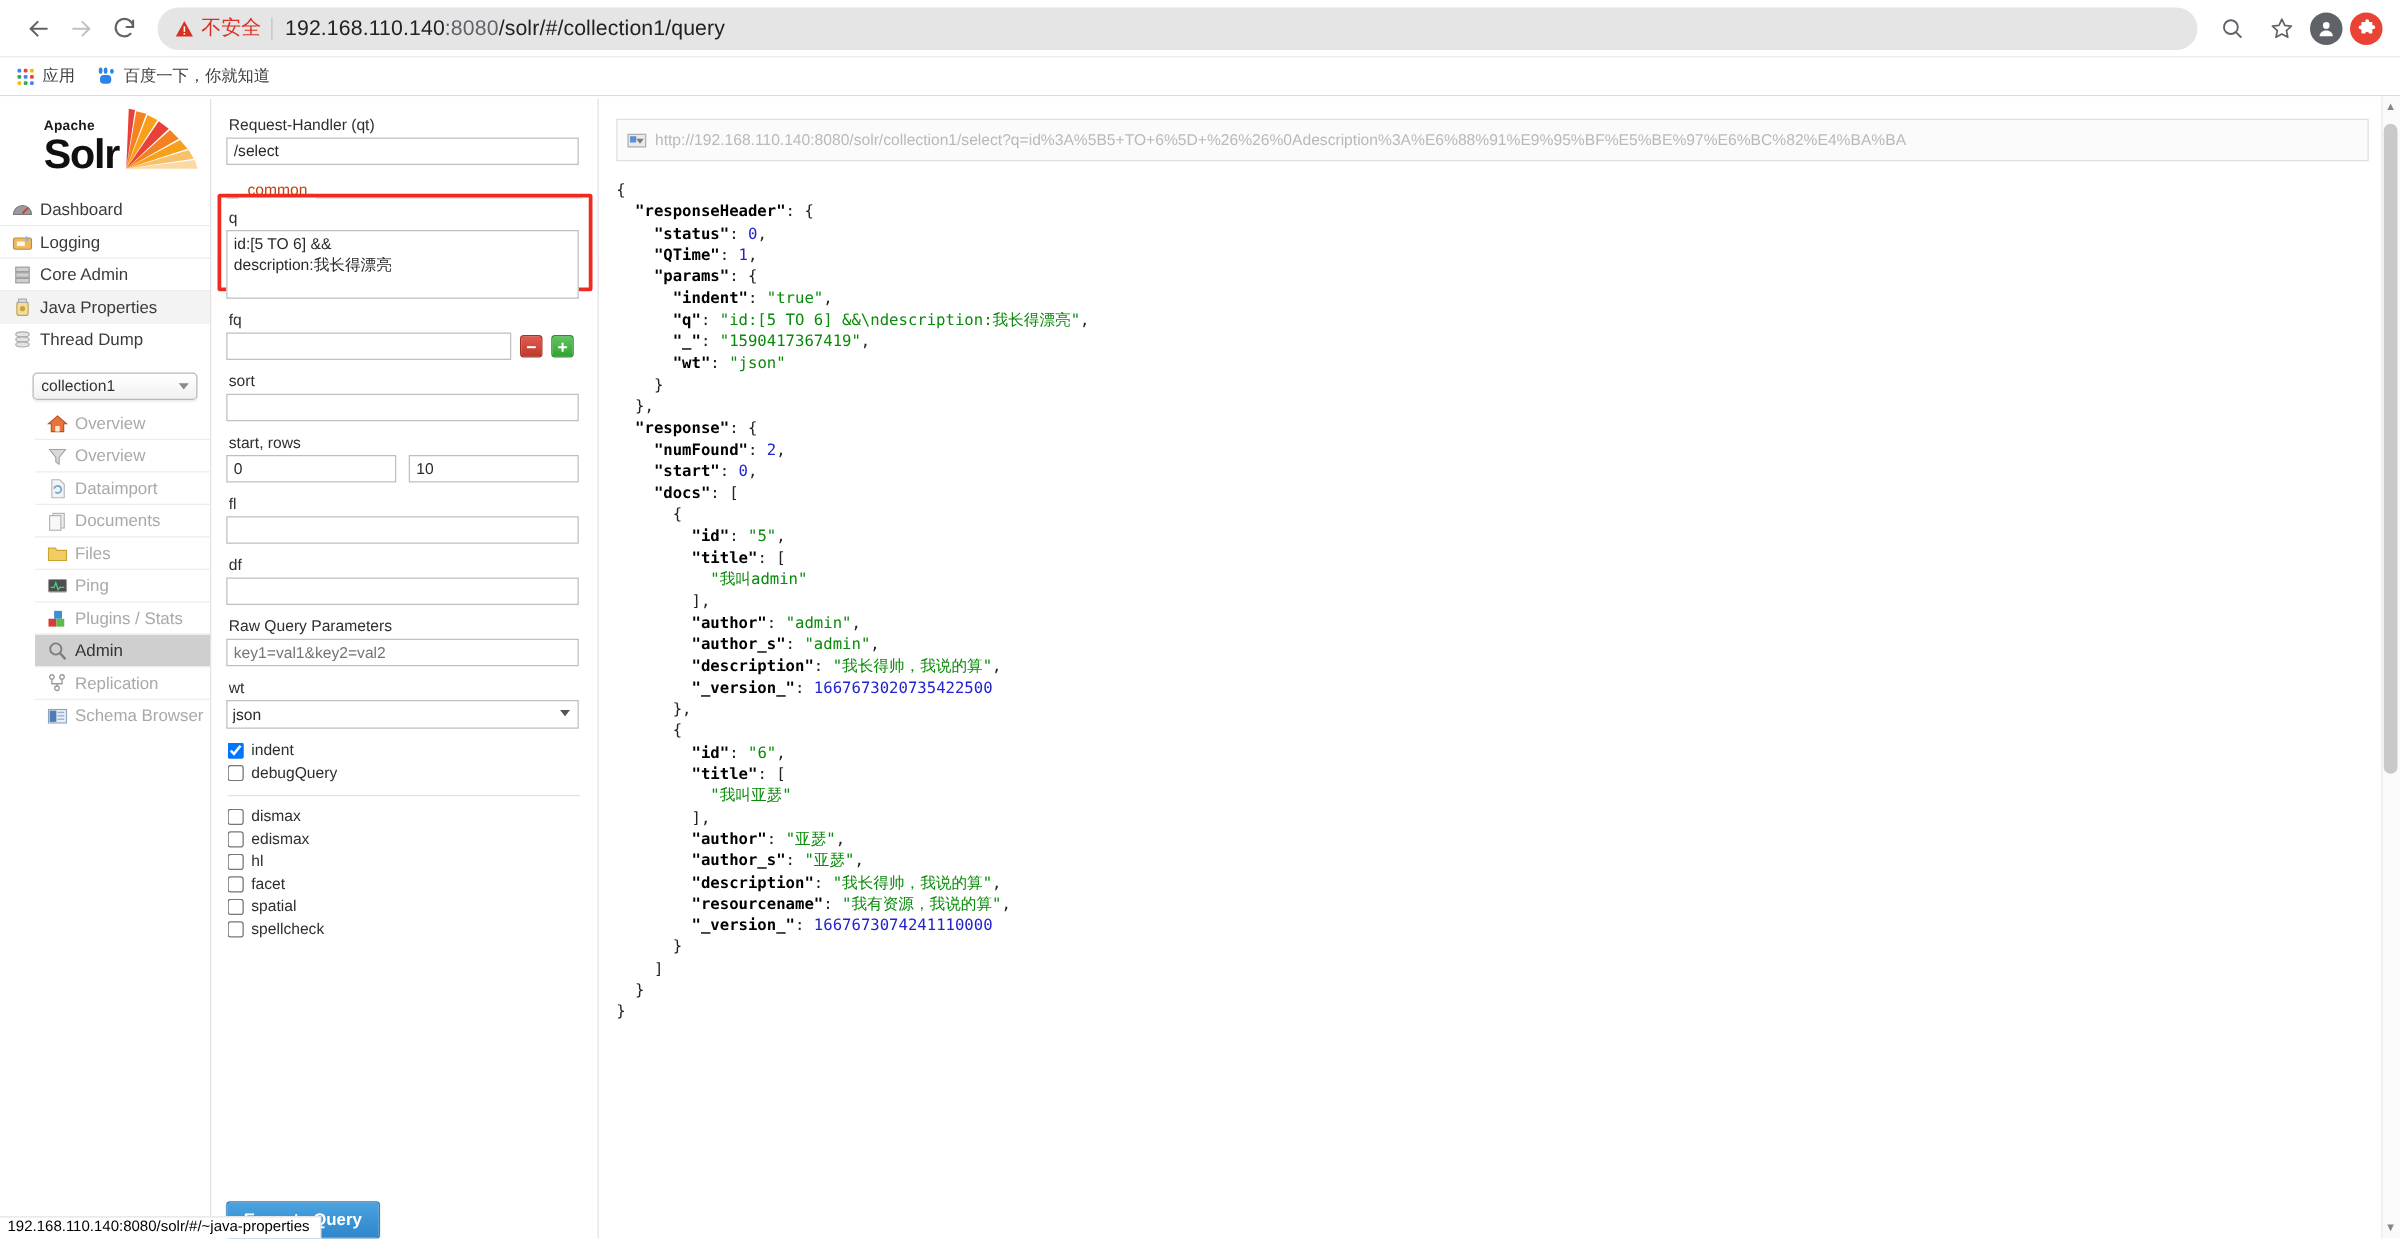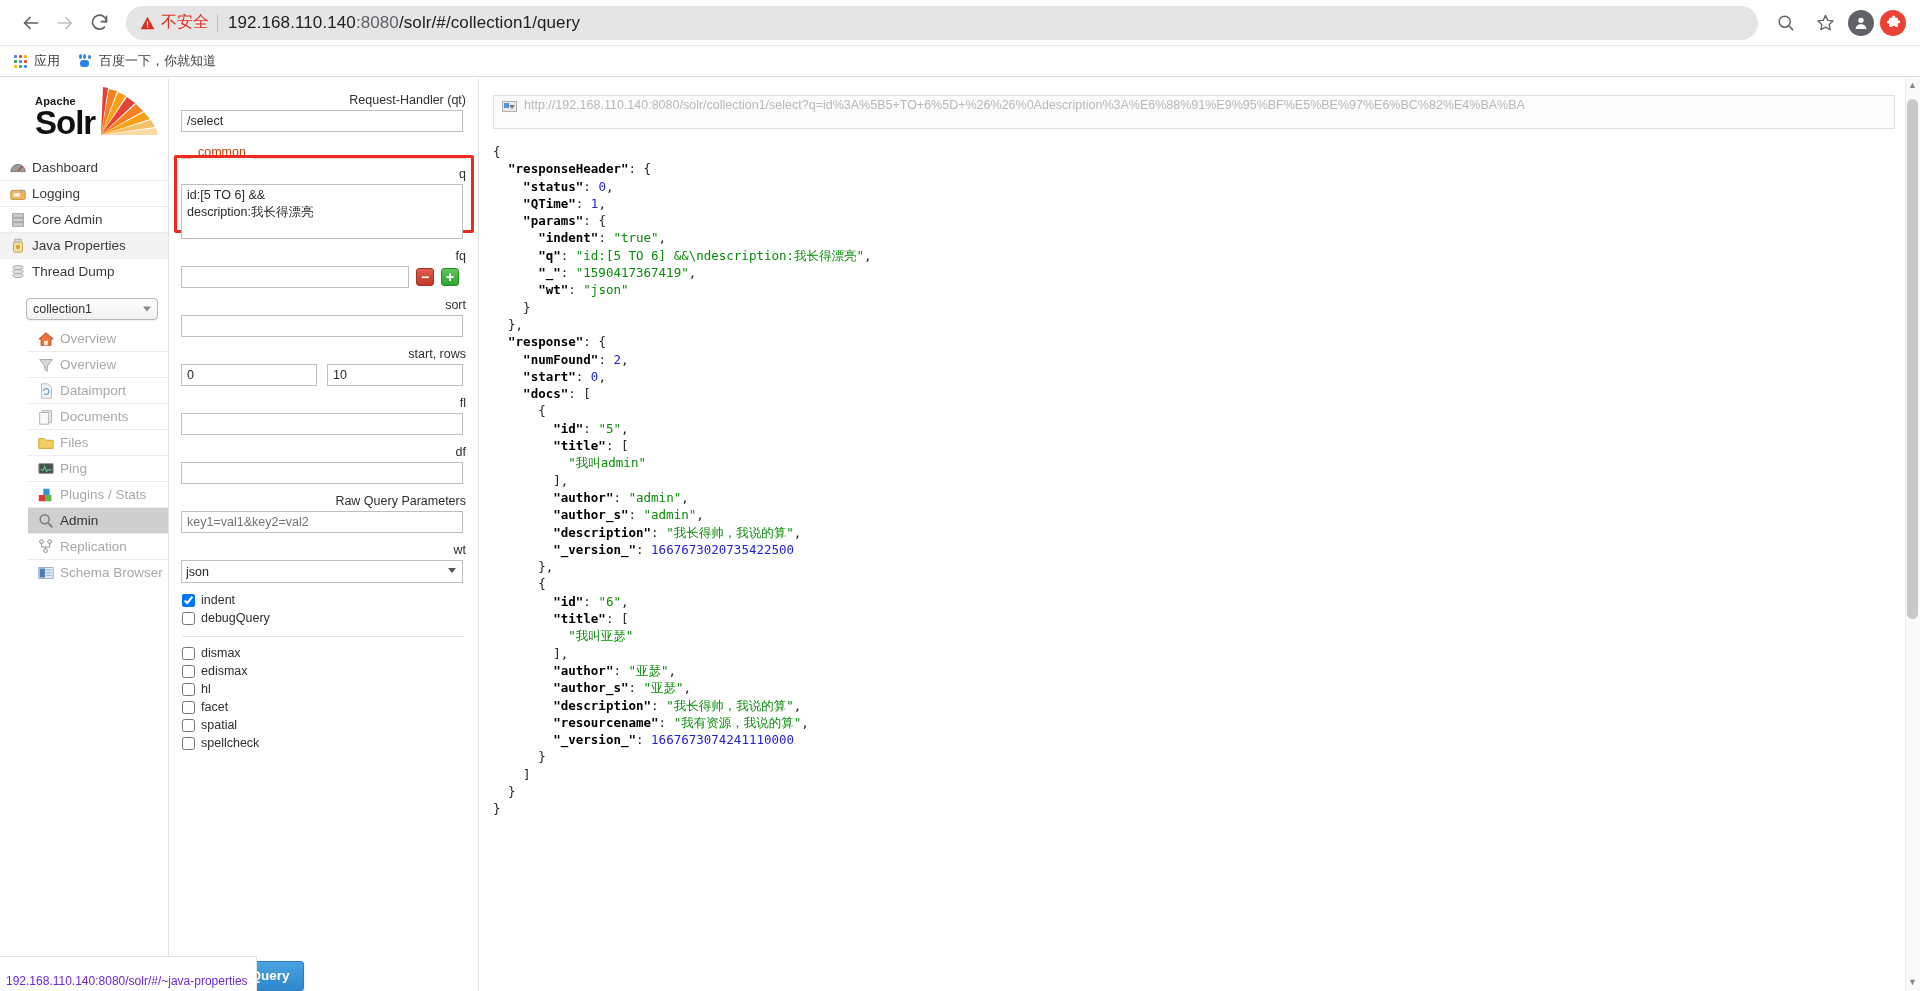--- a/index.html
+++ b/index.html
@@ -125,21 +125,21 @@
     border-left:1px solid #e2e2e2;
     margin:2px 0 0 0;
     min-width:0;
   }
   #query-form {
     width:310px; flex:0 0 310px;
     padding:14px 12px 0 12px;
     border-right:1px solid #e2e2e2;
     position:relative;
   }
-  .fld-label { font-size:12.5px; color:#2f2f2f; margin:0 0 3px 2px;text-align:right; }
+  .fld-label { font-size:12.5px; color:#2f2f2f; margin:0 0 3px 2px; }
   .txt {
     width:282px; height:22px;
     border:1px solid #bfbfbf; background:#fff;
     font-size:12.5px; color:#2a2a2a;
     padding:2px 5px; display:block;
     font-family:"Liberation Sans", sans-serif;
   }
   .txt.placeholder { color:#9a9a9a; }
   .gap { height:10px; }
   .legend-row {
@@ -203,21 +203,21 @@
     color:#fff; font-size:13.5px; font-weight:bold;
     padding:6px 13px 7px 13px; border-radius:3px;
     box-shadow:0 1px 2px rgba(0,0,0,.18);
     white-space:nowrap;
   }
 
   
   #result-pane { flex:1 1 auto; padding:16px 10px 0 14px; min-width:0; overflow:hidden; }
   #result-url {
     border:1px solid #e0e0e0; background:#fbfbfb;
-    height:26px; display:flex; align-items:flex-end;
+    height:26px; display:flex; align-items:center;
     padding:16px 8px; gap:7px; margin-bottom:14px;
   }
   #result-url .link {
     color:#b9b9b9; font-size:12.5px; white-space:nowrap;
     overflow:hidden; text-overflow:clip;
   }
   .win-ico { width:15px; height:11px; border:1px solid #b0b0b0; background:#eaeaea; position:relative; flex:0 0 auto;}
   .win-ico i { position:absolute; left:1px; top:1px; width:5px; height:5px; background:#5b8fd6; }
   .win-ico b { position:absolute; right:1px; top:3px; width:0;height:0;
     border-left:3px solid transparent;border-right:3px solid transparent;border-top:4px solid #7a7a7a;}
@@ -227,22 +227,22 @@
     font-size:12.5px; line-height:17.3px; color:#222;
     white-space:pre; overflow:hidden;
   }
   .k { color:#000; font-weight:bold; }
   .s { color:#0a8a0a; }
   .n { color:#2222d0; }
 
   
   #status-bar {
     position:absolute; left:0; bottom:0;
-    background:#fff; color:#6d28d9; font-size:12px;
-    padding:17px 8px 3px 6px;
+    background:#fff; color:#000000; font-size:12px;
+    padding:0 8px 3px 6px;
     border-top:1px solid #e4e4e4; border-right:1px solid #e4e4e4;
     max-width:420px; white-space:nowrap; overflow:hidden;
     z-index:5;
   }
 </style>
 </head>
 <body>
 
 <div id="browser-chrome">
   <div class="nav-btn">

